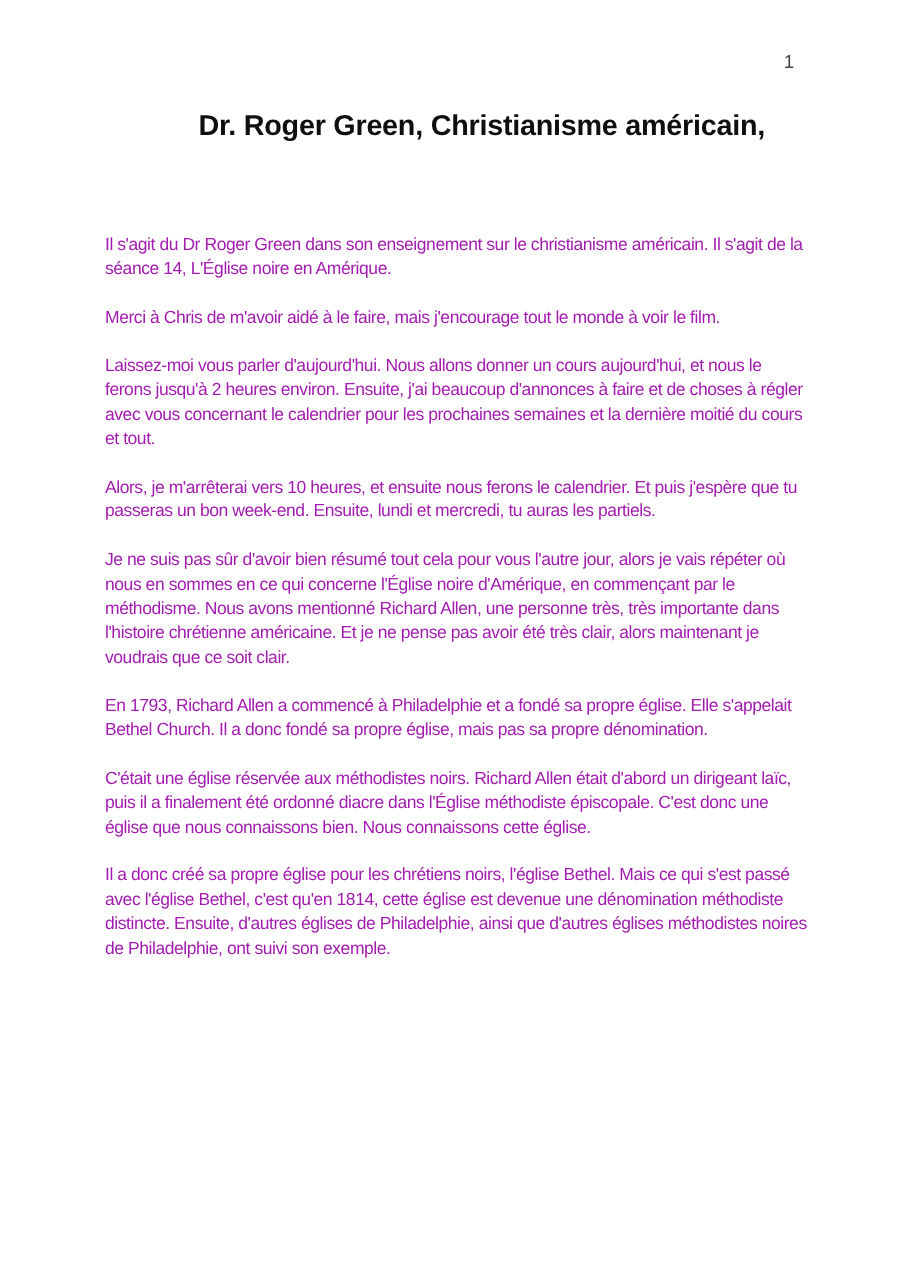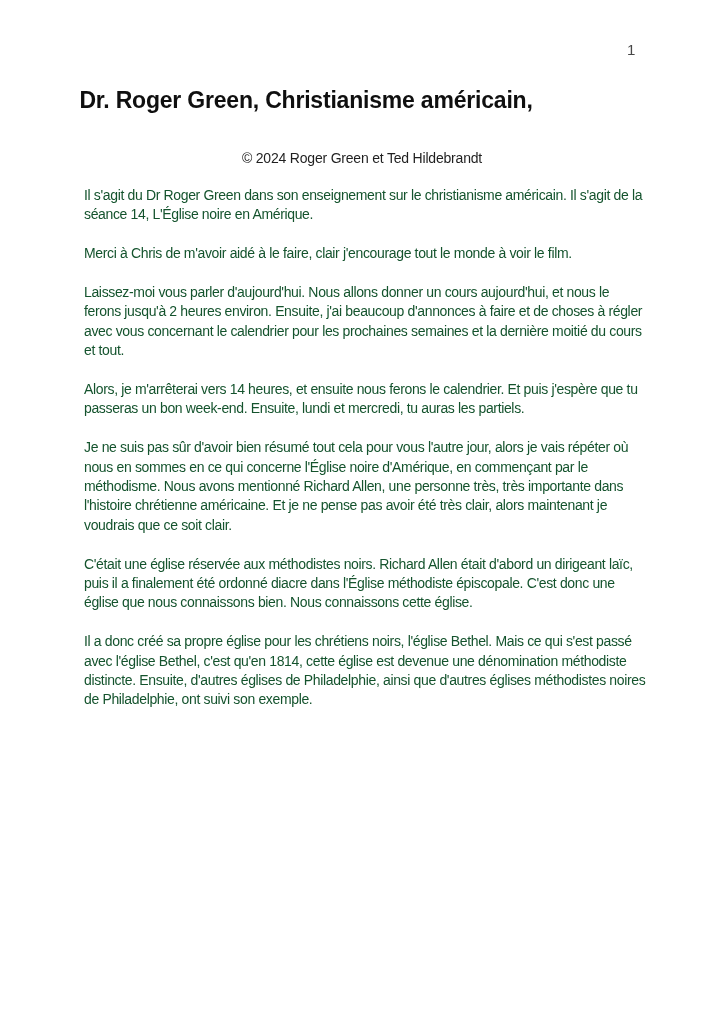--- a/index.html
+++ b/index.html
@@ -22,21 +22,21 @@
     left: 627px;
     font-size: 15px;
     line-height: 17px;
     color: #474747;
   }
   .doc-title {
     position: absolute;
     top: 85px;
     left: 0;
     width: 612px;
-    text-align: center;
+    text-align: right;
     font-weight: bold;
     font-size: 23px;
     line-height: 30px;
     letter-spacing: -0.2px;
     color: #0f0f0f;
   }
   .copyright {
     position: absolute;
     top: 149px;
     left: 0;
@@ -48,44 +48,44 @@
     color: #1f1f1f;
   }
   .doc-body {
     position: absolute;
     top: 186px;
     left: 84px;
     width: 562px;
     font-size: 14px;
     line-height: 19.4px;
     letter-spacing: -0.35px;
-    color: #14532d;
+    color: #a21caf;
     text-align: left;
   }
   .para {
     margin: 0 0 19.4px 0;
     padding: 0;
   }
 </style>
 </head>
 <body>
 
 <div class="page">
 
   <div class="page-number">1</div>
 
   <div class="doc-title">
     <div>Dr. Roger Green, Christianisme américain,</div>
   </div>
 
-  <div class="copyright">© 2024 Roger Green et Ted Hildebrandt</div>
 
   <div class="doc-body">
     <p class="para">Il s'agit du Dr Roger Green dans son enseignement sur le christianisme américain. Il s'agit de la séance 14, L'Église noire en Amérique.</p>
-    <p class="para">Merci à Chris de m'avoir aidé à le faire, clair j'encourage tout le monde à voir le film.</p>
+    <p class="para">Merci à Chris de m'avoir aidé à le faire, mais j'encourage tout le monde à voir le film.</p>
     <p class="para">Laissez-moi vous parler d'aujourd'hui. Nous allons donner un cours aujourd'hui, et nous le ferons jusqu'à 2 heures environ. Ensuite, j'ai beaucoup d'annonces à faire et de choses à régler avec vous concernant le calendrier pour les prochaines semaines et la dernière moitié du cours et tout.</p>
-    <p class="para">Alors, je m'arrêterai vers 14 heures, et ensuite nous ferons le calendrier. Et puis j'espère que tu passeras un bon week-end. Ensuite, lundi et mercredi, tu auras les partiels.</p>
+    <p class="para">Alors, je m'arrêterai vers 10 heures, et ensuite nous ferons le calendrier. Et puis j'espère que tu passeras un bon week-end. Ensuite, lundi et mercredi, tu auras les partiels.</p>
     <p class="para">Je ne suis pas sûr d'avoir bien résumé tout cela pour vous l'autre jour, alors je vais répéter où nous en sommes en ce qui concerne l'Église noire d'Amérique, en commençant par le méthodisme. Nous avons mentionné Richard Allen, une personne très, très importante dans l'histoire chrétienne américaine. Et je ne pense pas avoir été très clair, alors maintenant je voudrais que ce soit clair.</p>
+    <p class="para">En 1793, Richard Allen a commencé à Philadelphie et a fondé sa propre église. Elle s'appelait Bethel Church. Il a donc fondé sa propre église, mais pas sa propre dénomination.</p>
     <p class="para">C'était une église réservée aux méthodistes noirs. Richard Allen était d'abord un dirigeant laïc, puis il a finalement été ordonné diacre dans l'Église méthodiste épiscopale. C'est donc une église que nous connaissons bien. Nous connaissons cette église.</p>
     <p class="para">Il a donc créé sa propre église pour les chrétiens noirs, l'église Bethel. Mais ce qui s'est passé avec l'église Bethel, c'est qu'en 1814, cette église est devenue une dénomination méthodiste distincte. Ensuite, d'autres églises de Philadelphie, ainsi que d'autres églises méthodistes noires de Philadelphie, ont suivi son exemple.</p>
   </div>
 
 </div>
 
 </body></html>

